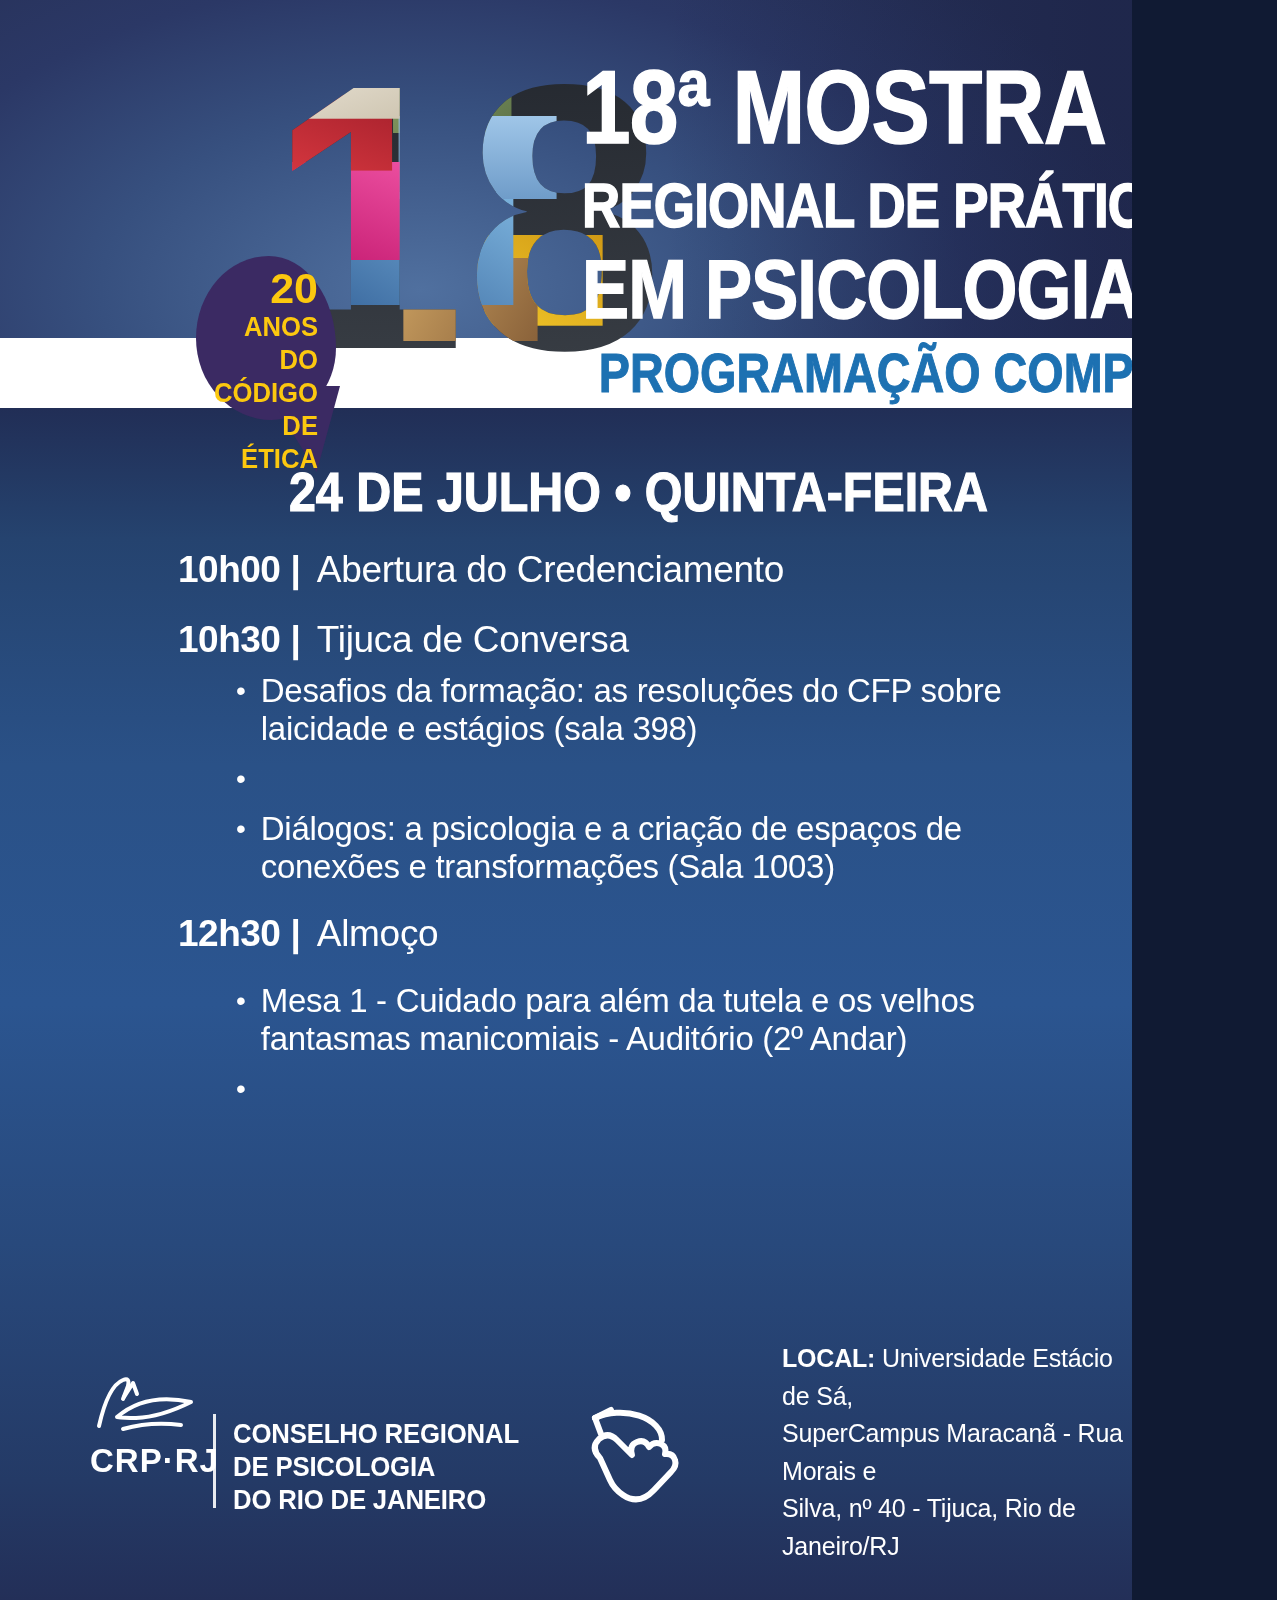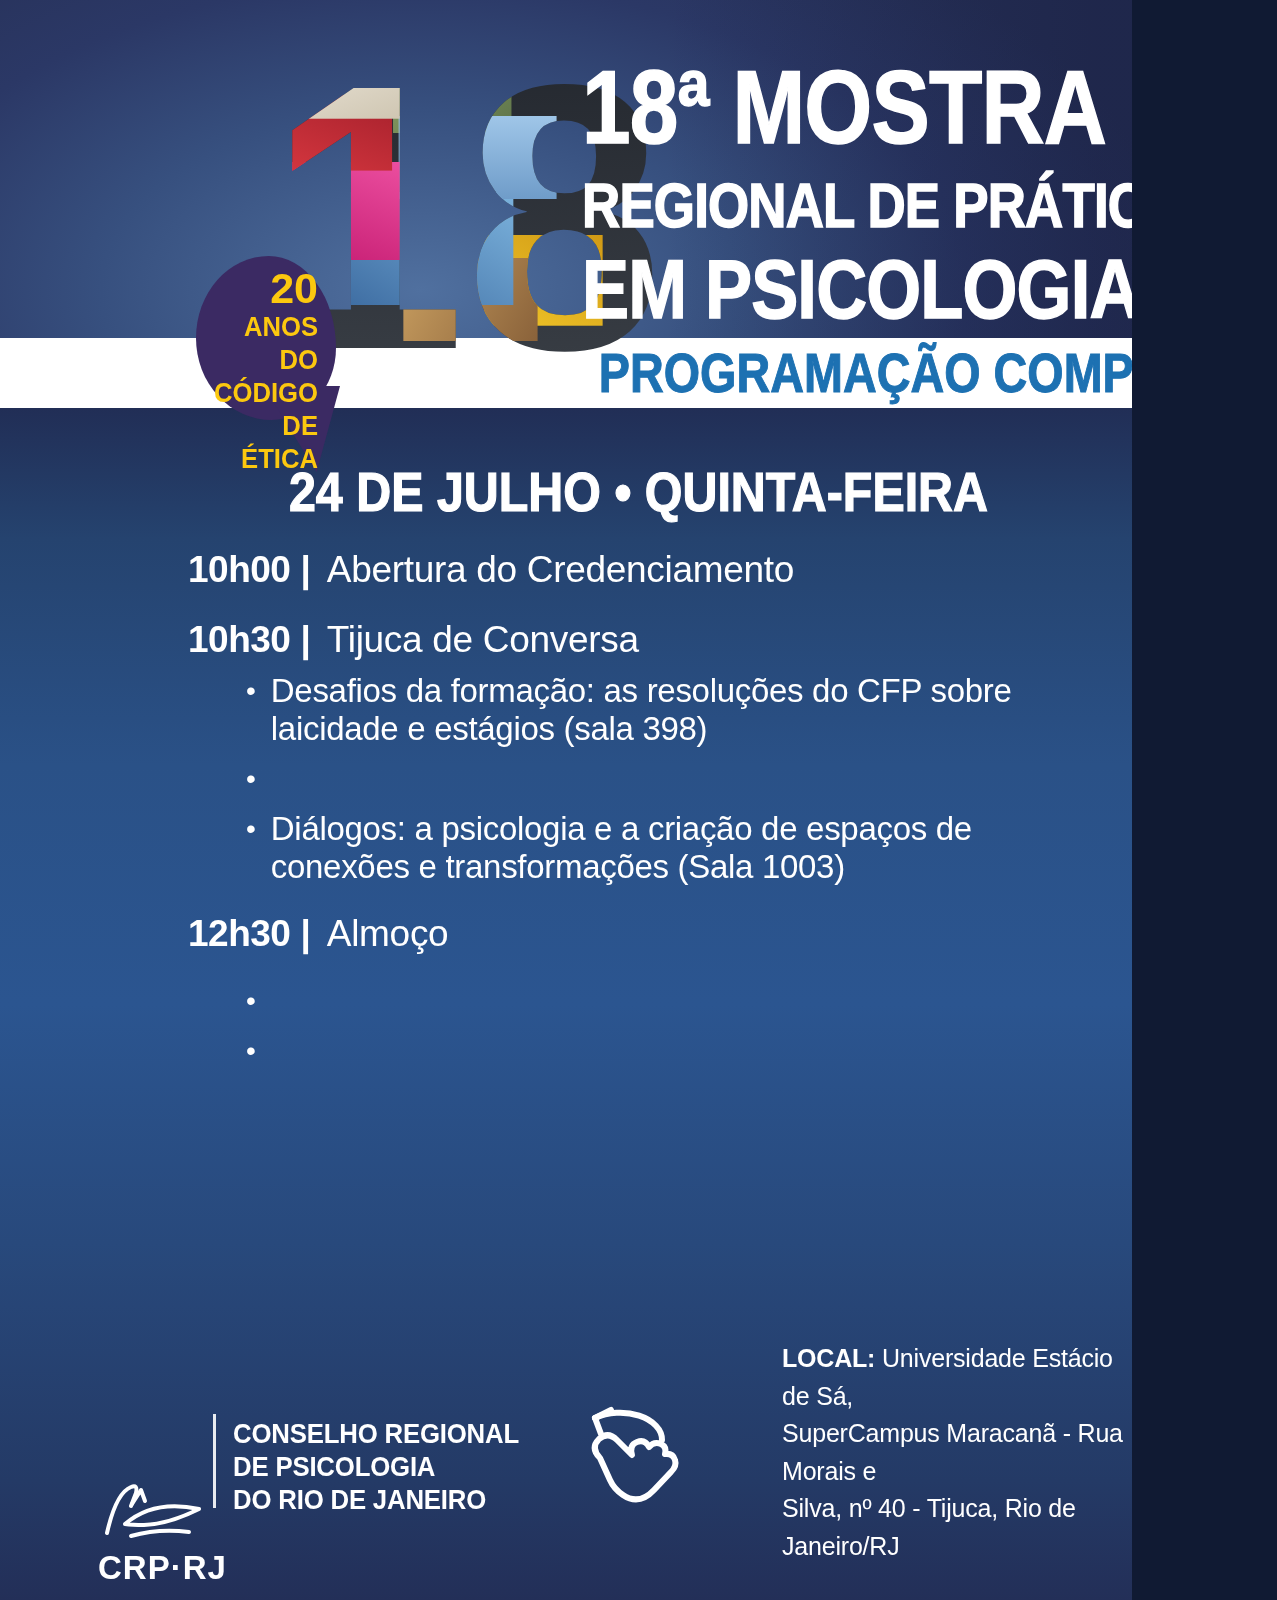--- a/index.html
+++ b/index.html
@@ -79,33 +79,33 @@
     font-size:27px;font-weight:bold;color:#fcc80f;line-height:1.22;
     white-space:pre-line;position:relative;z-index:2;transform:scaleX(.95);transform-origin:right top;
   }
 
   
   .day-heading{
     position:absolute;left:0;top:460px;width:1277px;text-align:center;
     font-size:55px;font-weight:bold;-webkit-text-stroke:1.2px #fff;
     transform:scaleX(.88);transform-origin:center;white-space:nowrap;
   }
-  .schedule{position:absolute;left:188px;top:548px;width:960px;}
+  .schedule{position:absolute;left:178px;top:548px;width:960px;}
   .sched-item{margin-bottom:26px;}
   .sched-row{font-size:37px;line-height:44px;}
   .sched-time{font-weight:bold;letter-spacing:-.5px;}
   .sched-sep{font-weight:bold;margin:0 16px 0 10px;}
   .sched-label{font-weight:normal;letter-spacing:-.3px;}
   .bullets{margin:10px 0 0 58px;}
   .bullet{display:flex;margin-bottom:12px;}
   .bullet-dot{font-size:28px;line-height:38px;margin-right:15px;flex:0 0 auto;}
   .bullet-text{font-size:33px;line-height:38px;white-space:pre-line;letter-spacing:-.3px;}
 
   
-  .logo-group{position:absolute;left:90px;top:1479px;width:120px;text-align:center;margin-left:8px;}
+  .logo-group{position:absolute;left:90px;top:1372px;width:120px;text-align:center;}
   .logo-text{font-size:33px;font-weight:bold;letter-spacing:1px;margin-top:4px;}
   .footer-divider{position:absolute;left:213px;top:1414px;width:3px;height:94px;background:rgba(255,255,255,.9);}
   .org-name{
     position:absolute;left:233px;top:1418px;font-size:28px;font-weight:bold;
     line-height:1.17;white-space:pre-line;transform:scaleX(.92);transform-origin:left top;
     letter-spacing:-.2px;
   }
   .tap-icon{position:absolute;left:570px;top:1400px;}
   .local-text{
     position:absolute;left:782px;top:1340px;font-size:25px;line-height:1.5;
@@ -174,20 +174,22 @@
     <div class="sched-item">
       <div class="sched-row">
         <span class="sched-time">12h30</span><span class="sched-sep">|</span><span class="sched-label">Almoço</span>
       </div>
     </div>
 
     <div class="sched-item">
       <div class="bullets">
         <div class="bullet">
           <span class="bullet-dot">•</span>
+          <span class="bullet-text">Mesa 1 - Cuidado para além da tutela e os velhos
+fantasmas manicomiais - Auditório (2º Andar)</span>
         </div>
         <div class="bullet">
           <span class="bullet-dot">•</span>
         </div>
       </div>
     </div>
 
   </div>
 
   <div class="logo-group">

